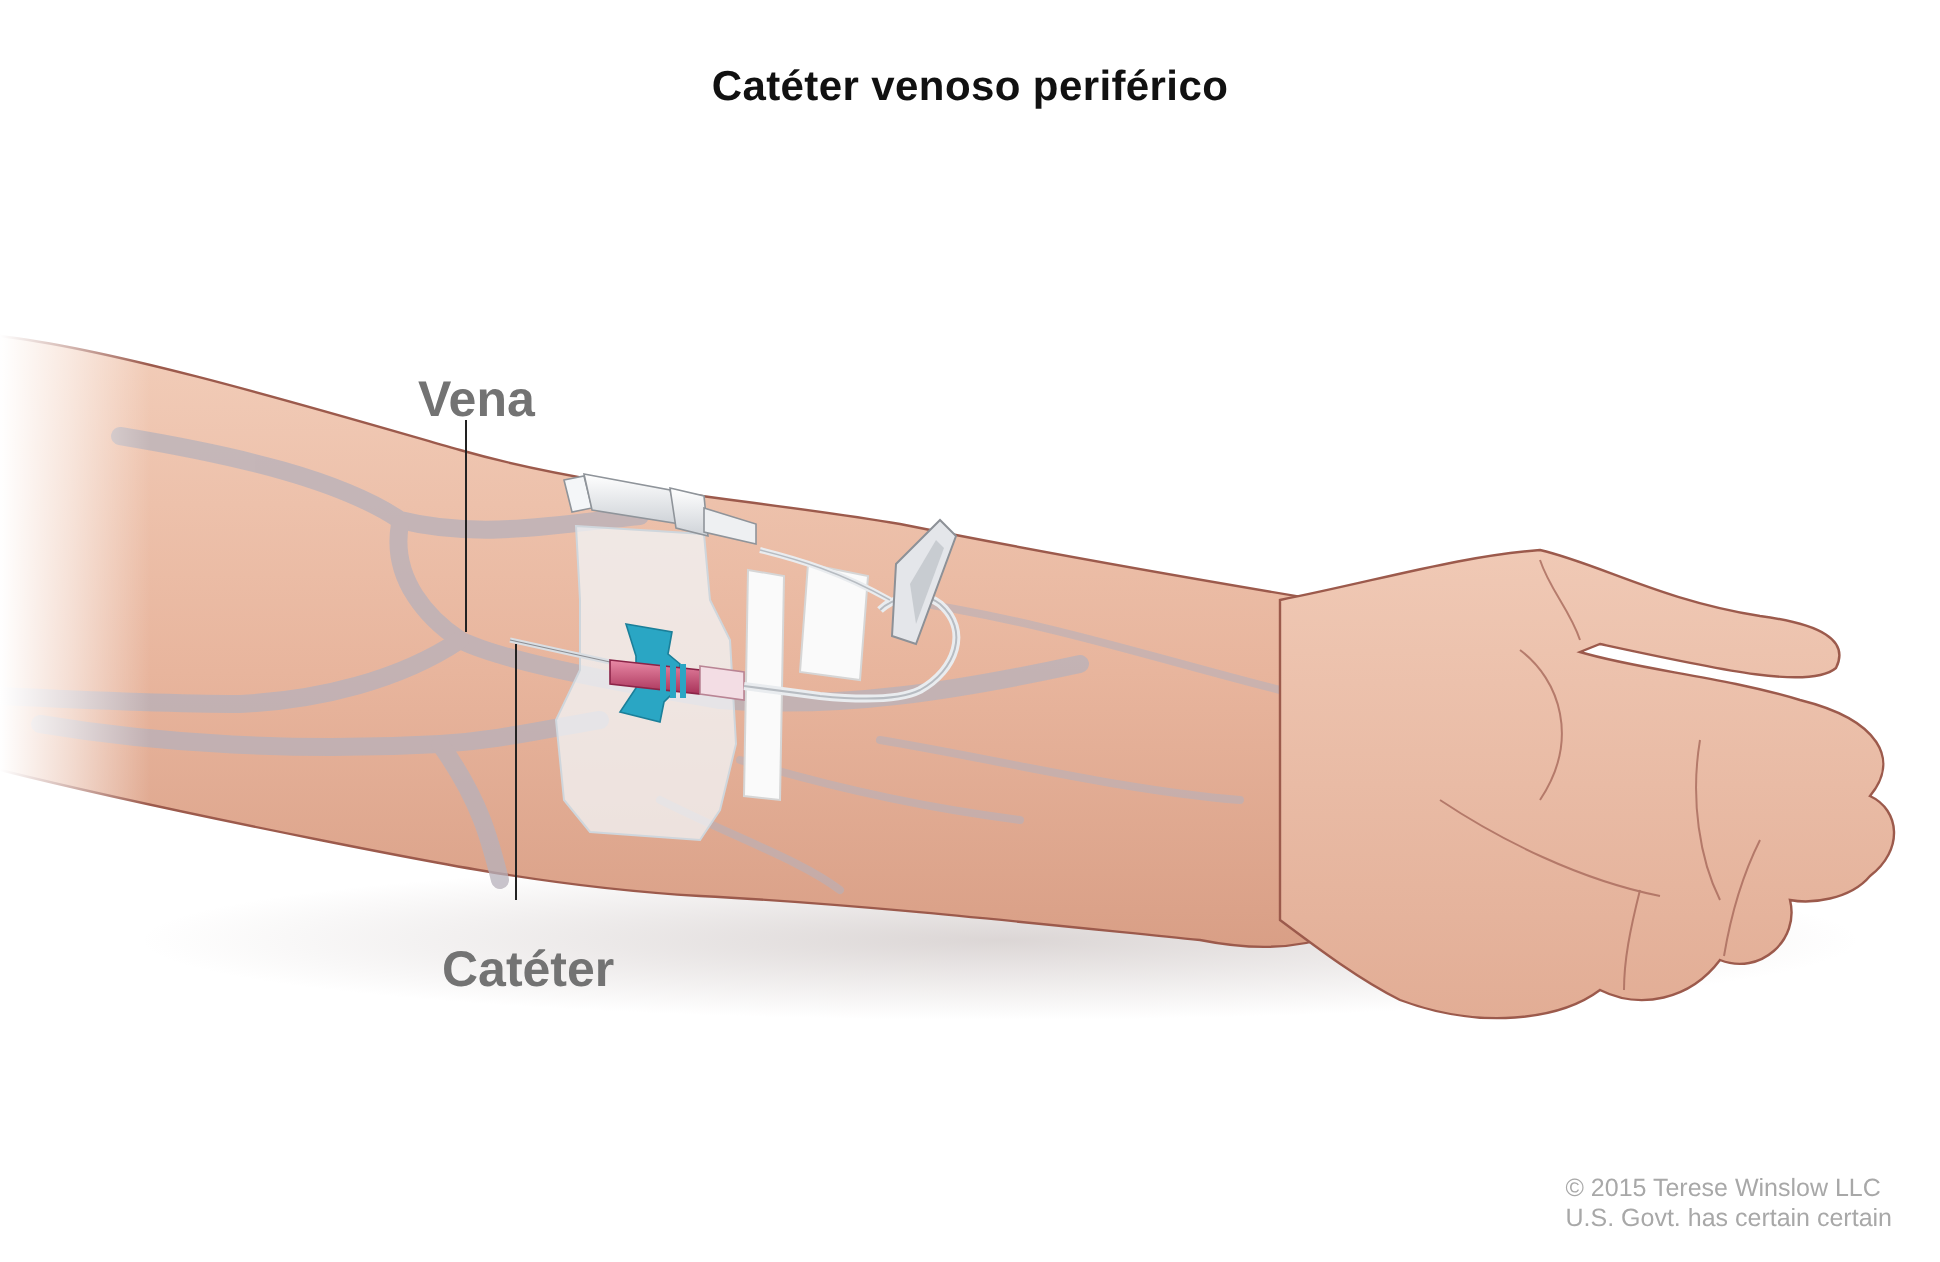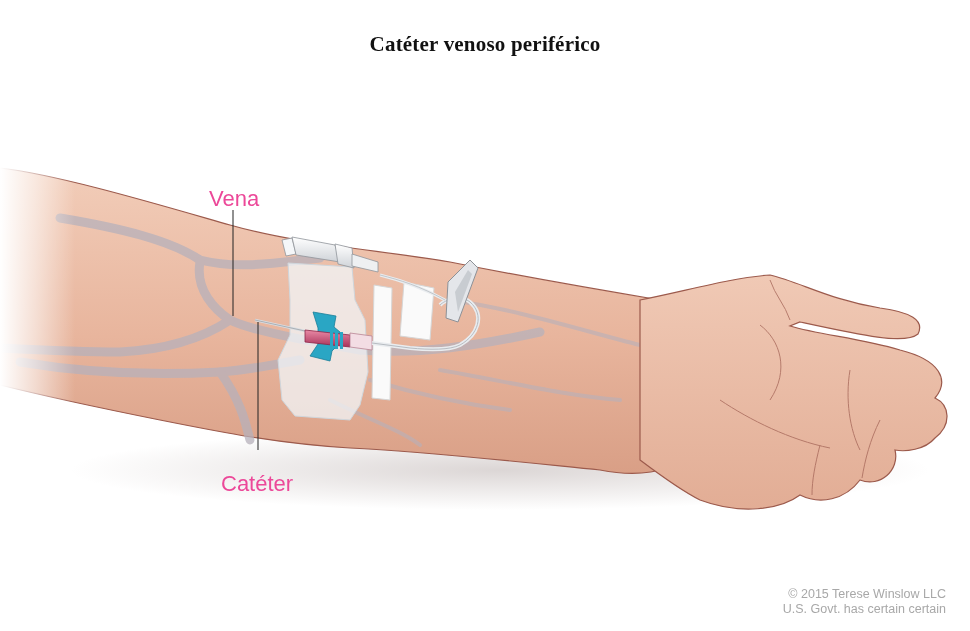--- a/index.html
+++ b/index.html
@@ -13,46 +13,46 @@
       position: relative;
       overflow: hidden;
       font-family: "Liberation Sans", sans-serif;
     }
     .title {
       position: absolute;
       left: 0;
       width: 100%;
       top: 32px;
       text-align: center;
-      font-family: Liberation Serif, serif;
+      font-family: Liberation Sans, sans-serif;
       font-weight: bold;
       font-size: 21px;
       color: #111111;
       letter-spacing: 0.2px;
     }
     .illustration {
       position: absolute;
       left: 0;
       top: 0;
       width: 970px;
       height: 631px;
     }
     .label {
       position: absolute;
       font-family: "Liberation Sans", sans-serif;
-      font-size: 22px;
-      color: #ec4899;
+      font-size: 25px;
+      color: #737373;
+      font-weight: bold;
     }
     .label-vena { left: 209px; top: 186px; }
     .label-cateter { left: 221px; top: 451px; margin-top: 20px; }
     .copyright {
       position: absolute;
       right: 24px;
       top: 587px;
-      text-align: right;
       font-family: "Liberation Sans", sans-serif;
       font-size: 12.5px;
       line-height: 15px;
       color: #a8a8a8;
     }
   </style>
 </head>
 <body>
 
 <div class="title">Catéter venoso periférico</div>

